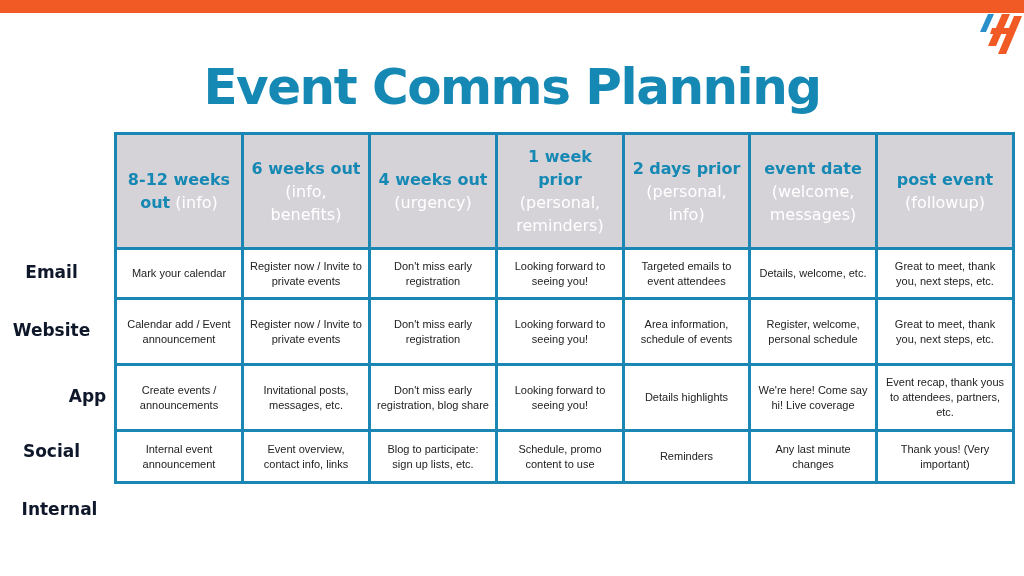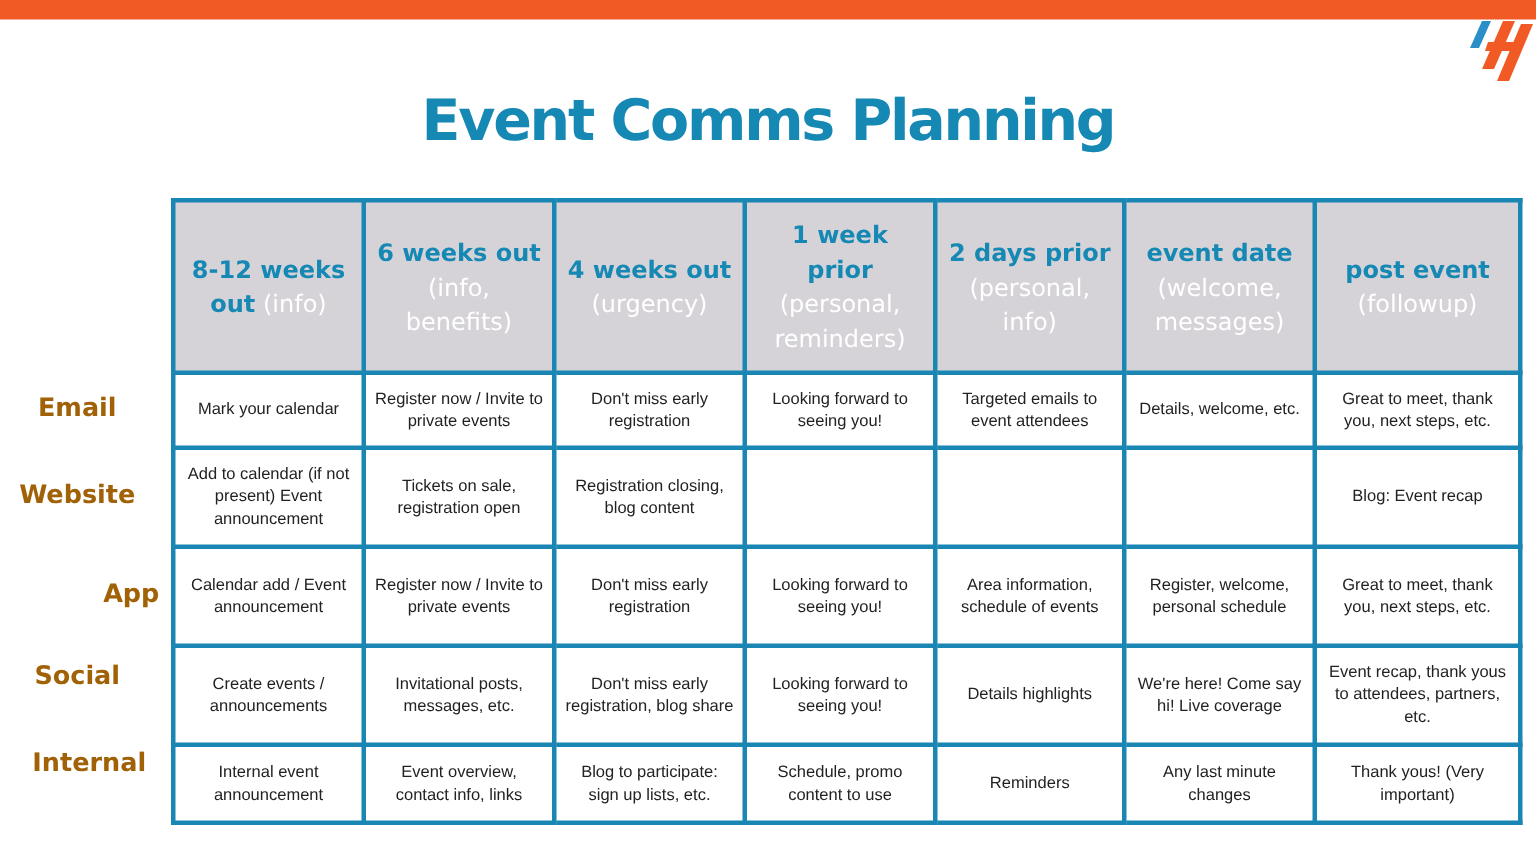--- a/index.html
+++ b/index.html
@@ -5,28 +5,28 @@
   html, body { margin: 0; padding: 0; }
   body {
     width: 1024px; height: 576px; overflow: hidden;
     background: #ffffff; position: relative;
     font-family: "Liberation Sans", sans-serif;
   }
   .top-bar { position: absolute; left: 0; top: 0; width: 1024px; height: 13px; background: #f15a24; }
   .logo { position: absolute; left: 978px; top: 10px; width: 46px; height: 46px; }
   .title {
     position: absolute; left: 0; top: 58px; width: 1024px; text-align: center;
-    font-family: "DejaVu Sans", sans-serif; font-weight: bold; font-size: 38px;
+    font-family: "DejaVu Sans", sans-serif; font-weight: bold; font-size: 50px;
     letter-spacing: -1.5px; color: #1588b3;
   }
   .row-labels { position: absolute; left: 0; top: 0; }
   .row-label {
     position: absolute; left: 0; width: 103px; text-align: center;
     font-family: "DejaVu Sans", sans-serif; font-weight: bold; font-size: 17px;
-    color: #a16207; display: flex; align-items: center; justify-content: center;
+    color: #0f172a; display: flex; align-items: center; justify-content: center;
   }
   table.plan {
     position: absolute; left: 114px; top: 132px;
     border-collapse: collapse; table-layout: fixed;
   }
   table.plan td, table.plan th {
     border: 3px solid #1a86b4; text-align: center; vertical-align: middle;
     padding: 0 6px; box-sizing: border-box;
   }
   table.plan th {
@@ -87,29 +87,20 @@
     <tr style="height:50px">
       <td>Mark your calendar</td>
       <td>Register now / Invite to private events</td>
       <td>Don't miss early registration</td>
       <td>Looking forward to seeing you!</td>
       <td>Targeted emails to event attendees</td>
       <td>Details, welcome, etc.</td>
       <td>Great to meet, thank you, next steps, etc.</td>
     </tr>
     <tr style="height:66px">
-      <td>Add to calendar (if not present) Event announcement</td>
-      <td>Tickets on sale, registration open</td>
-      <td>Registration closing, blog content</td>
-      <td></td>
-      <td></td>
-      <td></td>
-      <td>Blog: Event recap</td>
-    </tr>
-    <tr style="height:66px">
       <td>Calendar add / Event announcement</td>
       <td>Register now / Invite to private events</td>
       <td>Don't miss early registration</td>
       <td>Looking forward to seeing you!</td>
       <td>Area information, schedule of events</td>
       <td>Register, welcome, personal schedule</td>
       <td>Great to meet, thank you, next steps, etc.</td>
     </tr>
     <tr style="height:66px">
       <td>Create events / announcements</td>

